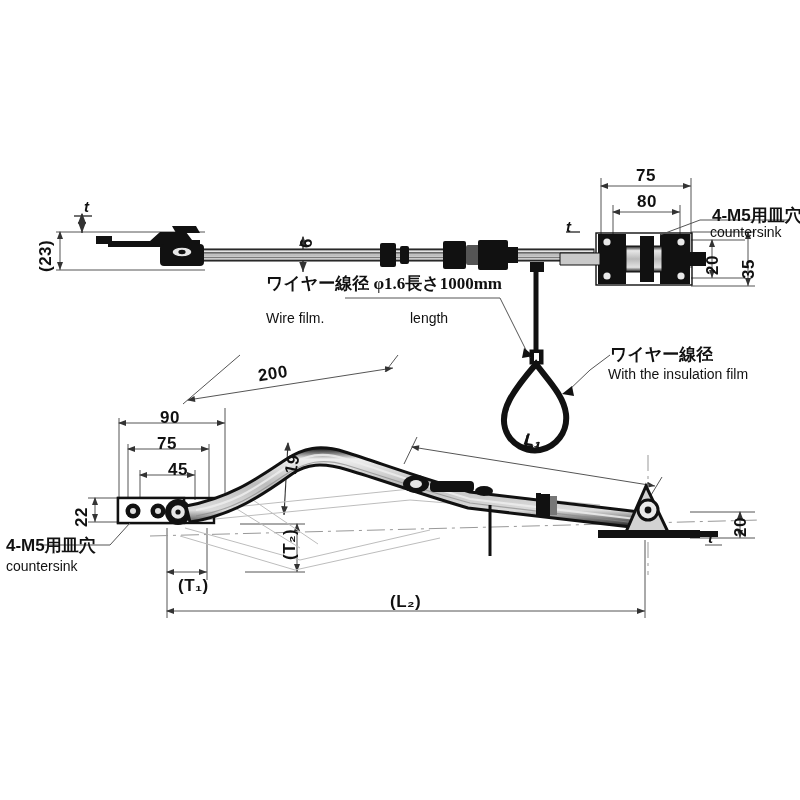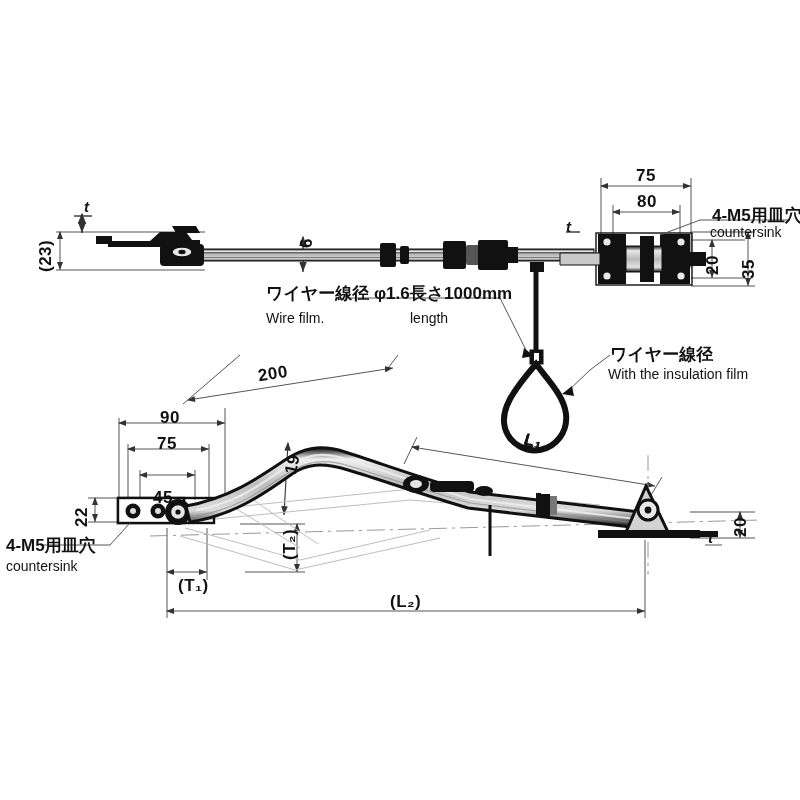--- a/index.html
+++ b/index.html
@@ -311,31 +311,31 @@
   <div class="lbl dimsm italic" style="left:84px;top:198px;">t</div>
   <div class="lbl dim rot90" style="left:297px;top:248px;">6</div>
   <div class="lbl dimsm italic" style="left:566px;top:218px;">t</div>
 
   <div class="lbl dim rot90" style="left:703px;top:275px;">20</div>
   <div class="lbl dim rot90" style="left:739px;top:279px;">35</div>
 
   <div class="lbl note-jp" style="left:712px;top:204px;">4-M5用皿穴</div>
   <div class="lbl note-en" style="left:710px;top:224px;">countersink</div>
 
-  <div class="lbl note-jp" style="left:266px;top:282px;">ワイヤー線径 φ1.6長さ1000mm</div>
+  <div class="lbl note-jp" style="left:266px;top:272px;font-family:Liberation Serif, serif;">ワイヤー線径 φ1.6長さ1000mm</div>
   <div class="lbl note-en" style="left:266px;top:310px;">Wire film.</div>
   <div class="lbl note-en" style="left:410px;top:310px;">length</div>
 
   <div class="lbl note-jp" style="left:610px;top:343px;">ワイヤー線径</div>
   <div class="lbl note-en" style="left:608px;top:366px;">With the insulation film</div>
 
   <div class="lbl dim" style="left:258px;top:364px;transform:rotate(-9deg);">200</div>
   <div class="lbl dim" style="left:160px;top:408px;">90</div>
   <div class="lbl dim" style="left:157px;top:434px;">75</div>
-  <div class="lbl dim" style="left:153px;top:460px;margin-top:28px;">45</div>
+  <div class="lbl dim" style="left:168px;top:460px;">45</div>
   <div class="lbl dim rot90" style="left:72px;top:527px;">22</div>
   <div class="lbl dim rot90" style="left:281px;top:472px;transform:rotate(-78deg);transform-origin:left top;">19</div>
 
   <div class="lbl dim italic" style="left:524px;top:431px;transform:rotate(9deg);">L₁</div>
 
   <div class="lbl dim italic" style="left:524px;top:432px;">L₁</div>
 
   <div class="lbl dim rot90" style="left:731px;top:537px;">20</div>
   <div class="lbl dimsm italic" style="left:708px;top:529px;">t</div>
 

